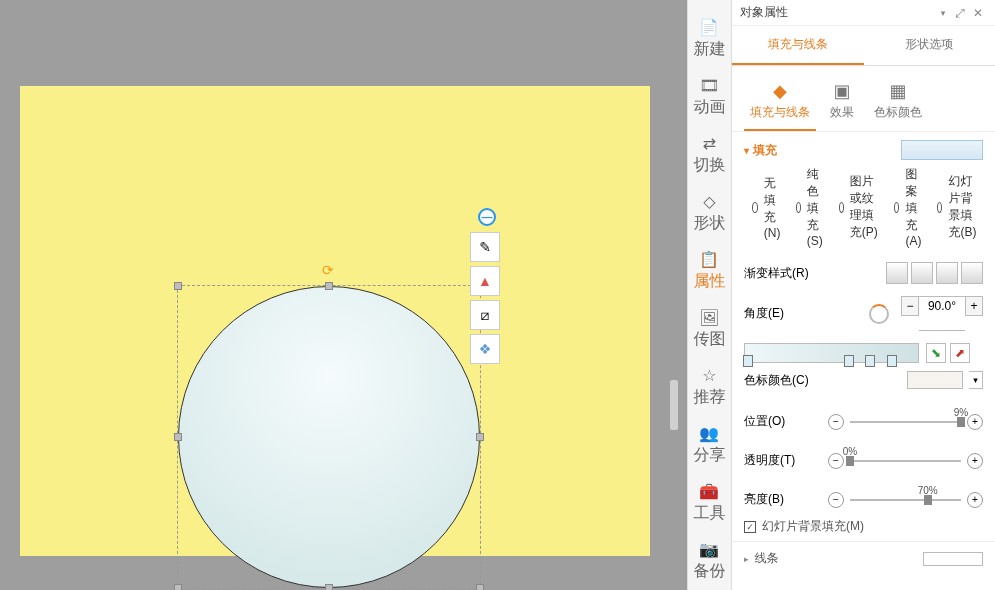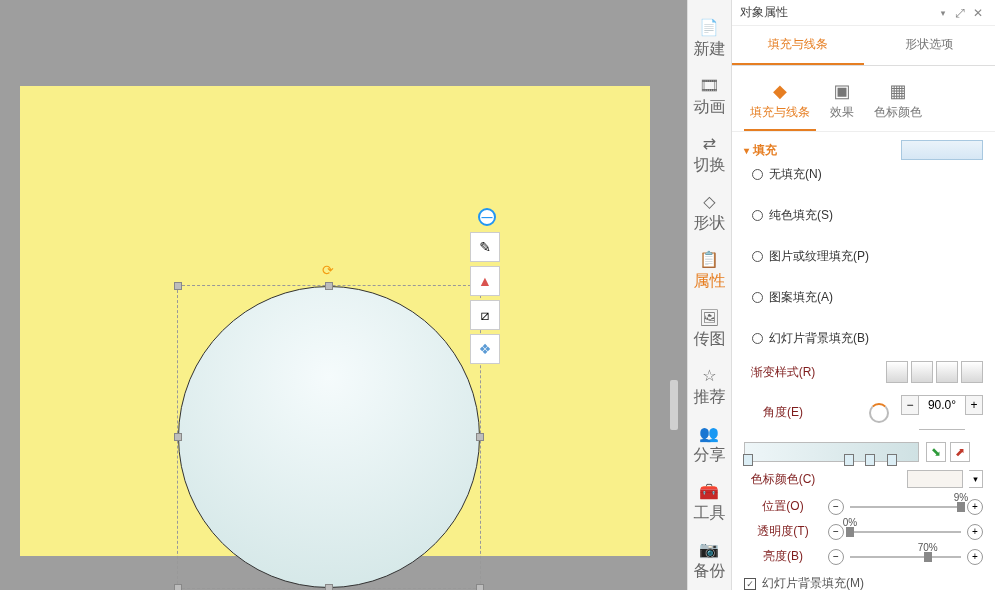--- a/index.html
+++ b/index.html
@@ -37,43 +37,43 @@
 .tab1.active { color: #e67e22; border-bottom: 2px solid #e67e22; }
 .tabs2 { display: flex; padding: 10px 12px 0; gap: 8px; border-bottom: 1px solid #eee; }
 .tab2 { display: flex; flex-direction: column; align-items: center; gap: 2px; padding: 4px 6px 8px; color: #777; cursor: pointer; font-size: 11px; }
 .tab2.active { color: #e67e22; border-bottom: 2px solid #e67e22; }
 .tab2-icon { font-size: 18px; }
 
 .section { padding: 8px 12px; }
 .sec-hd { display: flex; align-items: center; gap: 4px; color: #e67e22; font-weight: bold; margin-bottom: 6px; }
 .sec-hd .arr { font-size: 10px; }
 .sec-hd-sw { width: 82px; height: 20px; border: 1px solid #a8c8e0; background: linear-gradient(#eaf3fa,#d6e7f5); margin-left: auto; }
-.radios { display: flex; flex-direction: column; gap: 24px; padding-left: 8px; }
+.radios { display: flex; flex-direction: row; gap: 10px; padding-left: 8px; }
 .radio-row { display: flex; align-items: center; gap: 6px; color: #333; cursor: pointer; }
 .radio { width: 11px; height: 11px; border: 1px solid #555; border-radius: 50%; display: inline-flex; align-items: center; justify-content: center; }
 .radio.sel::after { content: ""; width: 5px; height: 5px; background: #333; border-radius: 50%; }
 
 .prop-row { display: flex; align-items: center; padding: 6px 12px; gap: 6px; }
-.prop-label { width: 78px; color: #7f1d1d; text-align: center; }
+.prop-label { width: 78px; color: #000000; }
 .style-boxes { display: flex; gap: 3px; margin-left: auto; }
 .style-box { width: 22px; height: 22px; border: 1px solid #bbb; background: linear-gradient(#fff,#d8d8d8); }
 .angle-dial { width: 20px; height: 20px; border: 2px solid #bbb; border-top-color: #e67e22; border-radius: 50%; margin-left: auto; }
 .spin { display: flex; margin-left: 6px; }
 .spin-btn { width: 18px; height: 20px; border: 1px solid #bbb; background: #f5f5f5; display: flex; align-items: center; justify-content: center; cursor: pointer; }
 .spin-val { width: 46px; height: 35px; border: 1px solid #bbb; border-left: none; border-right: none; text-align: center; line-height: 18px; }
 
 .grad-bar { margin: 6px 12px 2px; height: 20px; background: linear-gradient(90deg,#eef6f8,#cfe1e3); border: 1px solid #bbb; position: relative; }
 .stop { position: absolute; bottom: -5px; width: 10px; height: 12px; background: #dceef5; border: 1px solid #777; transform: translateX(-50%); }
 .stop-tools { position: absolute; right: -52px; top: -1px; display: flex; gap: 4px; }
 .stop-tool { width: 20px; height: 20px; border: 1px solid #bbb; display: flex; align-items: center; justify-content: center; }
 
 .color-pick { width: 56px; height: 18px; border: 1px solid #bbb; background: #f7f4f0; margin-left: auto; }
 .dd { width: 14px; height: 18px; border: 1px solid #bbb; border-left: none; display: flex; align-items: center; justify-content: center; font-size: 9px; }
 
-.slider-row { display: flex; align-items: center; padding: 4px 12px; gap: 6px; }
+.slider-row { display: flex; align-items: center; padding: 4px 12px; gap: 6px; margin-top: 14px; }
 .sld-btn { width: 16px; height: 16px; border: 1px solid #999; border-radius: 50%; display: flex; align-items: center; justify-content: center; font-size: 10px; cursor: pointer; }
 .sld-track { flex: 1; height: 2px; background: #bbb; position: relative; }
 .sld-thumb { position: absolute; top: -4px; width: 8px; height: 10px; background: #888; transform: translateX(-50%); }
 .sld-val { position: absolute; top: -14px; font-size: 10px; color: #555; transform: translateX(-50%); }
 
 .chk-row { padding: 6px 12px; display: flex; align-items: center; gap: 6px; color: #555; }
 .chk { width: 12px; height: 12px; border: 1px solid #555; display: inline-flex; align-items: center; justify-content: center; font-size: 9px; }
 
 .sec-line { padding: 8px 12px; display: flex; align-items: center; gap: 6px; color: #555; border-top: 1px solid #eee; }
 .sec-line .sw { width: 60px; height: 14px; border: 1px solid #bbb; margin-left: auto; }

